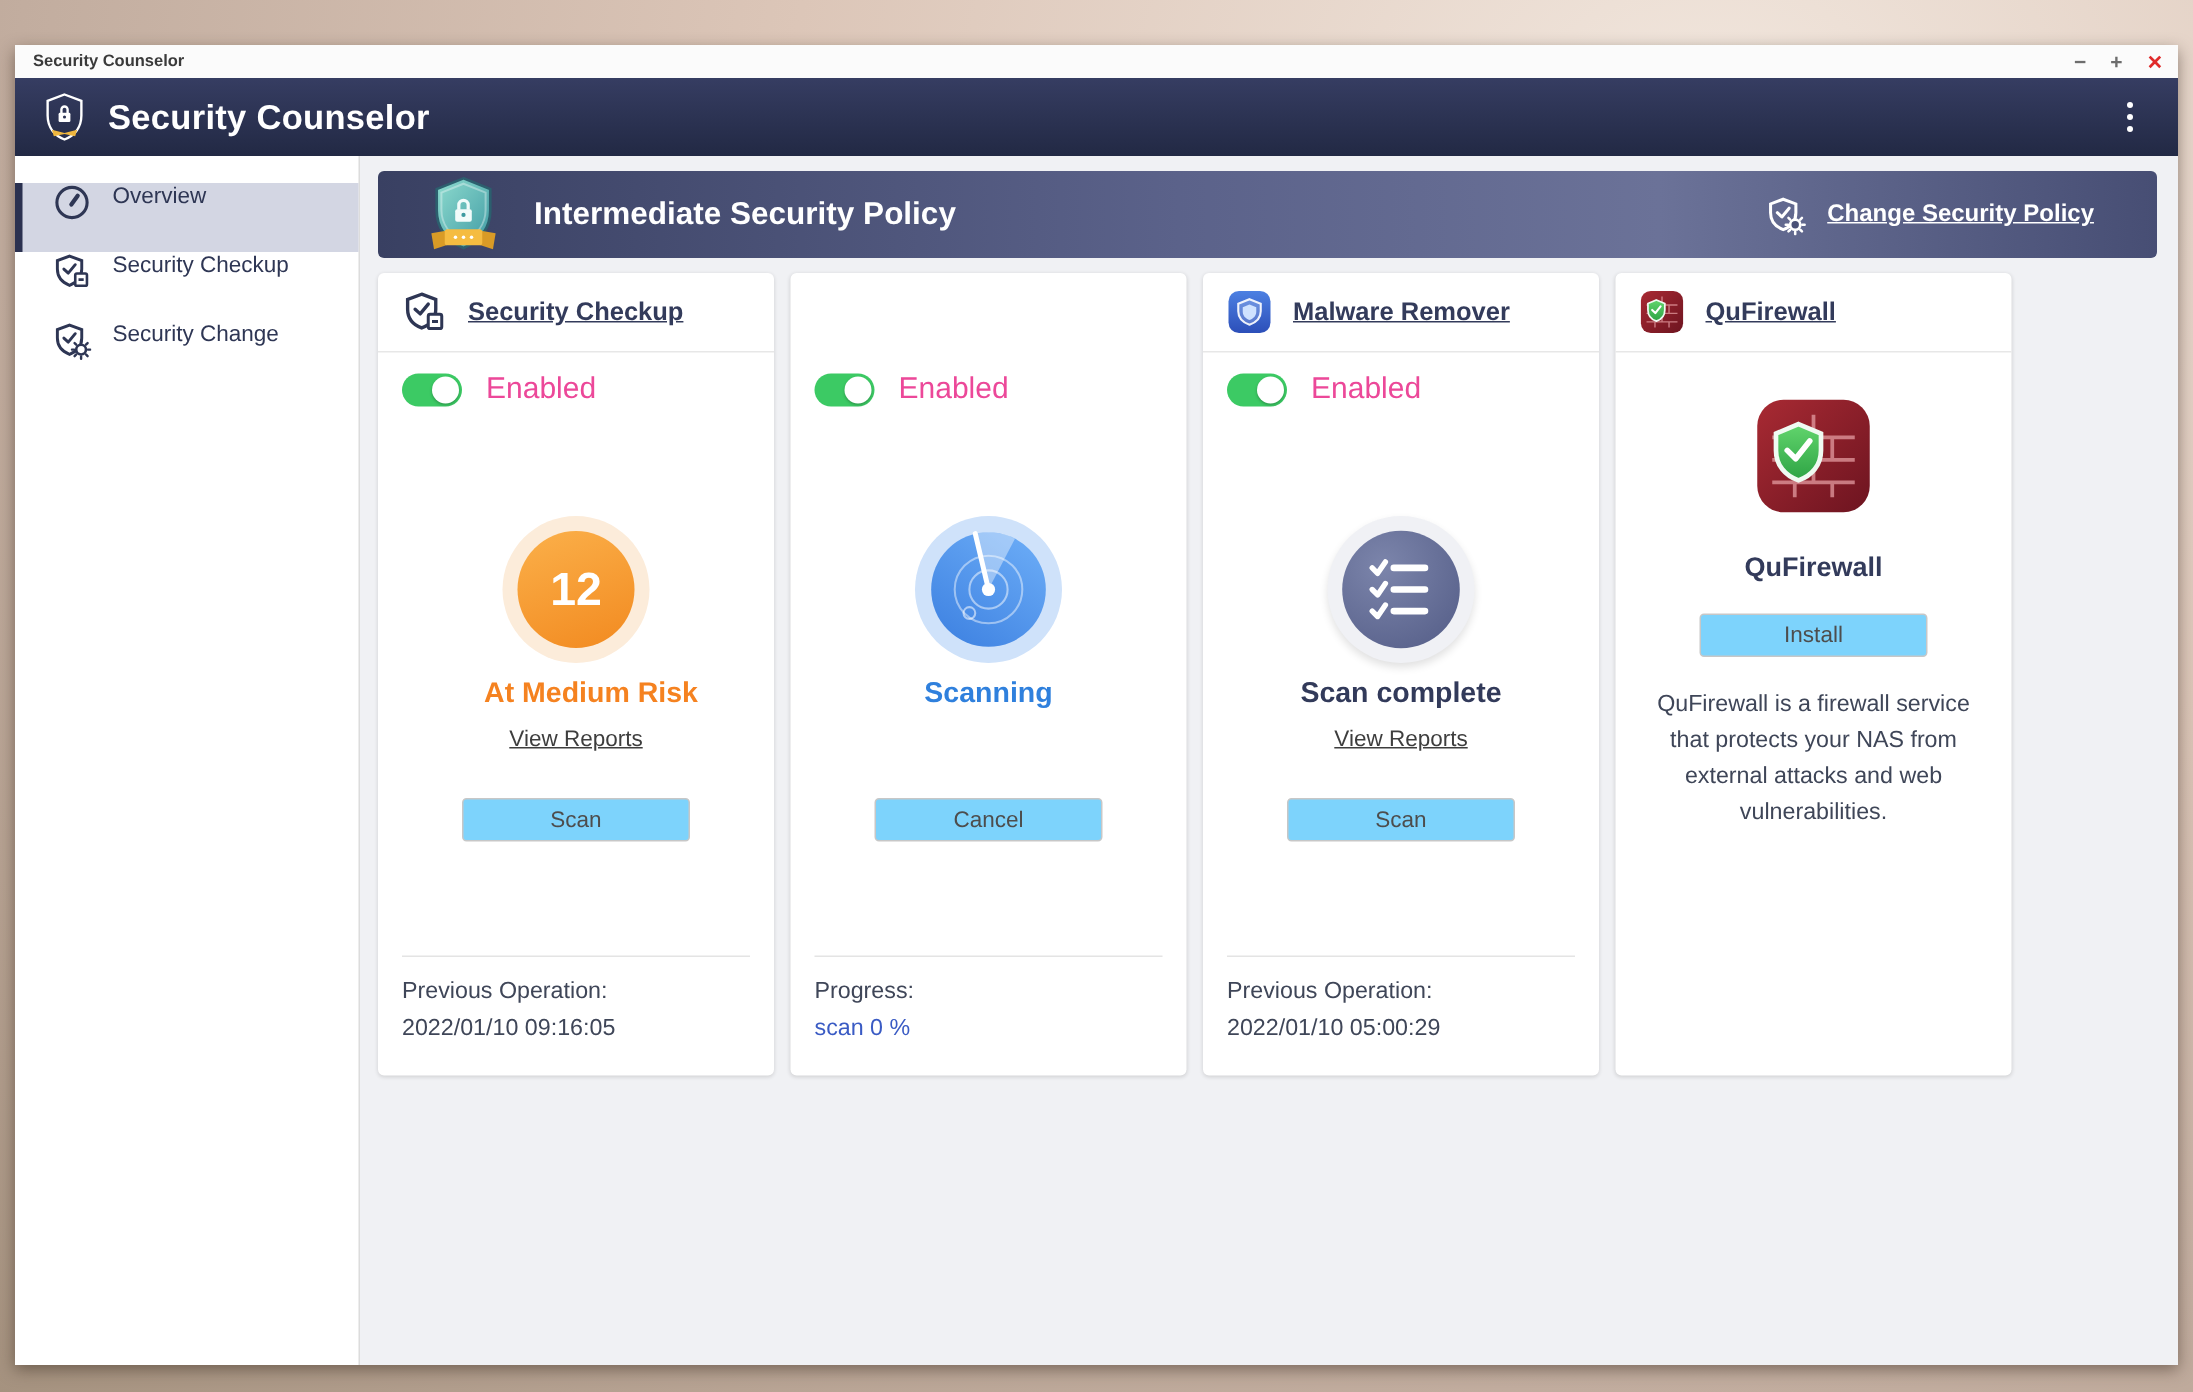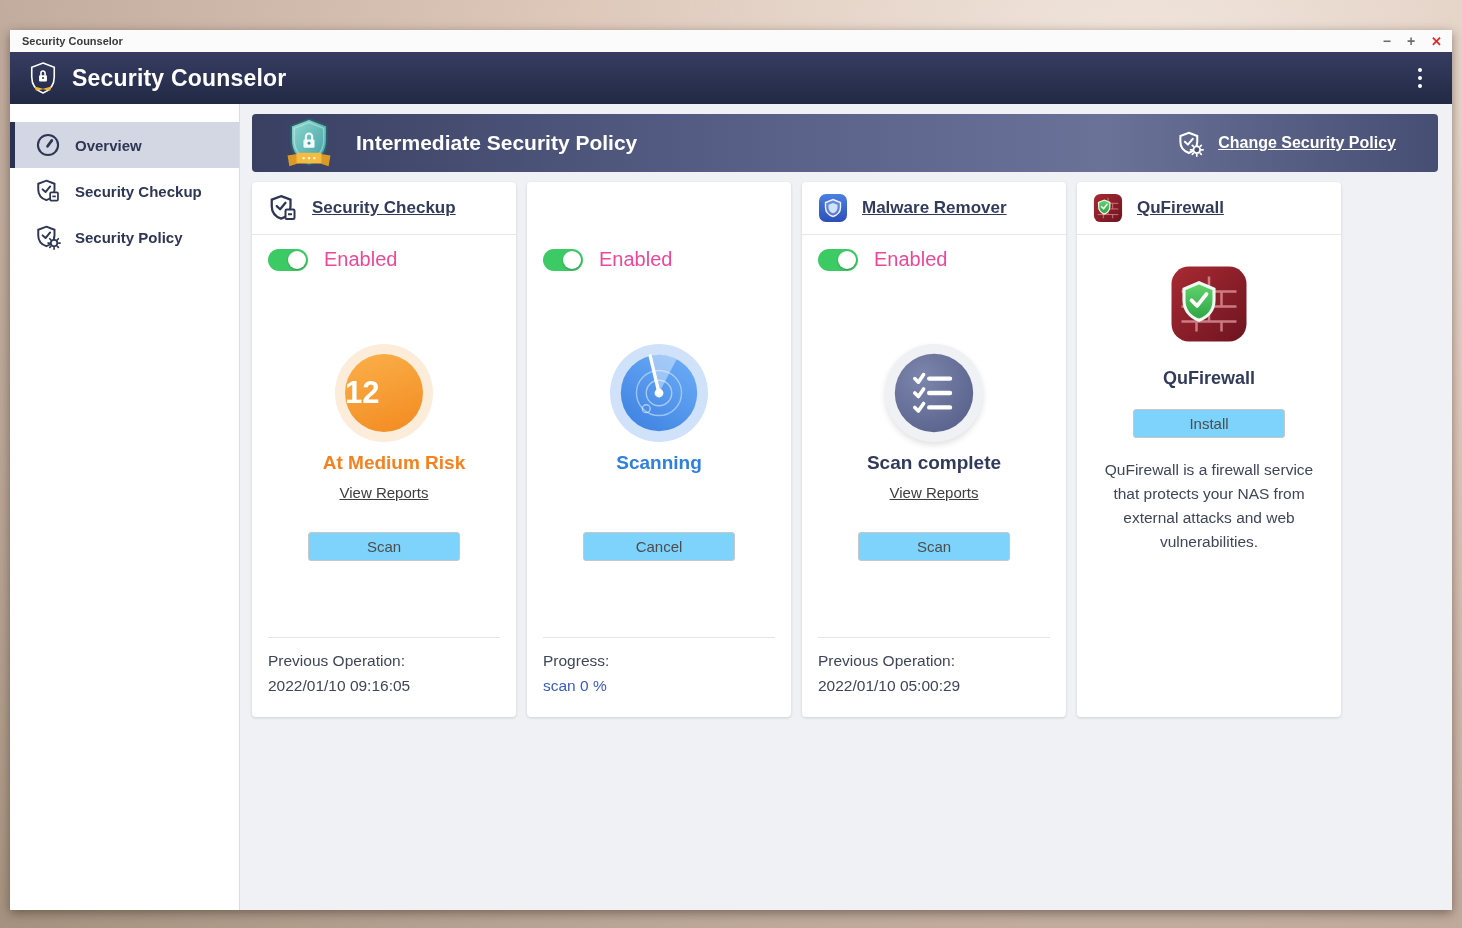--- a/index.html
+++ b/index.html
@@ -21,21 +21,21 @@
   .win-ctrl.close { color:#e02a2a; font-size:13px; }
   
   .appbar { height:52px; flex:0 0 auto; background:linear-gradient(#363d62, #222944); display:flex; align-items:center; padding:0 24px 0 18px; }
   .appbar-shield { width:30px; height:34px; margin-right:14px; }
   .appbar-title { color:#fff; font-size:23px; font-weight:600; letter-spacing:.2px; }
   .kebab { margin-left:auto; display:flex; flex-direction:column; gap:4px; cursor:pointer; padding:4px 6px; }
   .kebab i { width:4px; height:4px; border-radius:50%; background:#fff; display:block; }
   
   .main { flex:1; display:flex; min-height:0; }
   .sidebar { width:230px; flex:0 0 auto; background:#fff; border-right:1px solid #dcdcdc; padding-top:18px; }
-  .side-item { height:46px; display:flex; align-items:center; gap:14px; padding-left:20px; border-left:5px solid transparent; color:#2e3654; font-size:15px; font-weight:700; cursor:pointer; }
+  .side-item { height:46px; display:flex; gap:14px; padding-left:20px; border-left:5px solid transparent; color:#2e3654; font-size:15px; font-weight:400; cursor:pointer; }
   .side-item.selected { background:#d3d6e3; border-left-color:#2b3150; }
   .side-item svg { flex:0 0 auto; }
   
   .content { flex:1; background:#f0f1f4; padding:10px 0 0 12px; overflow:hidden; }
   .banner {
     width:1186px; height:58px; border-radius:4px;
     background:linear-gradient(90deg, #394062 0%, #5b628a 45%, #6b7298 72%, #474e74 100%);
     display:flex; align-items:center;
   }
   .banner-shield { width:50px; height:54px; margin-left:32px; }
@@ -47,21 +47,21 @@
   .card { width:264px; height:535px; background:#fff; border-radius:4px; box-shadow:0 1px 3px rgba(0,0,0,.14); position:relative; }
   .card-head { position:absolute; top:0; left:0; right:0; height:53px; display:flex; align-items:center; gap:14px; padding:0 16px; border-bottom:1px solid #e7e7e7; }
   .card-title { font-size:17px; font-weight:700; color:#333b5b; text-decoration:underline; cursor:pointer; }
   .toggle-row { position:absolute; top:66px; left:16px; display:flex; align-items:center; gap:16px; }
   .toggle { width:40px; height:22px; border-radius:11px; background:#3cca64; position:relative; cursor:pointer; }
   .toggle-knob { position:absolute; right:2px; top:2px; width:18px; height:18px; border-radius:50%; background:#fff; box-shadow:0 1px 2px rgba(0,0,0,.25); }
   .toggle-label { font-size:20px; color:#ec4899; }
   .halo { position:absolute; top:162px; left:50%; transform:translateX(-50%); width:98px; height:98px; border-radius:50%; display:flex; align-items:center; justify-content:center; }
   .halo.orange { background:#fcecda; }
   .halo.slate { background:#f0f1f5; box-shadow:0 3px 6px rgba(0,0,0,.12); }
-  .big-circle { width:78px; height:78px; border-radius:50%; display:flex; align-items:center; }
+  .big-circle { width:78px; height:78px; border-radius:50%; display:flex; align-items:center; justify-content:center; }
   .big-circle.orange { background:linear-gradient(160deg, #fbb04a 0%, #f28a20 100%); color:#fff; font-size:31px; font-weight:700; }
   .status { position:absolute; top:270px; width:100%; text-align:center; font-size:19px; font-weight:700; }
   .status.orange { color:#f58220;padding-left:20px; }
   .status.blue { color:#2f80dd; }
   .status.navy { color:#323a5a; }
   .view-link { position:absolute; top:302px; width:100%; text-align:center; font-size:15px; color:#3e3e3e; text-decoration:underline; cursor:pointer; }
   .card-btn { position:absolute; top:350px; left:50%; transform:translateX(-50%); width:152px; height:29px; background:#7dd3fc; border:1px solid #c7c7c7; border-radius:3px; font-size:15px; color:#4d4d4d; font-family:"Liberation Sans", sans-serif; cursor:pointer; }
   .foot-divider { position:absolute; top:455px; left:16px; right:16px; border-top:1px solid #e4e4e4; }
   .foot-label { position:absolute; top:470px; left:16px; font-size:15.5px; color:#3f4658; }
   .foot-value { position:absolute; top:495px; left:16px; font-size:15.5px; color:#3f4658; }
@@ -159,21 +159,21 @@
       </div>
       <div class="side-item">
         <svg width="26" height="26" viewBox="0 0 24 24">
           <path d="M10.5 2.5 L18 5.3 V10.5 C18 15.5 15 18.8 10.5 20.5 C6 18.8 3 15.5 3 10.5 V5.3 Z" fill="none" stroke="#2e3654" stroke-width="1.8"></path>
           <path d="M7 10.5 L9.7 13 L14 7.8" fill="none" stroke="#2e3654" stroke-width="1.8" stroke-linecap="round" stroke-linejoin="round"></path>
           <circle cx="17.6" cy="17.6" r="3" fill="#fff" stroke="#2e3654" stroke-width="1.6"></circle>
           <g stroke="#2e3654" stroke-width="1.5" stroke-linecap="round">
             <path d="M17.6 13.4 v-1.4 M17.6 21.8 v1.4 M13.4 17.6 h-1.4 M21.8 17.6 h1.4 M14.6 14.6 l-1 -1 M20.6 20.6 l1 1 M14.6 20.6 l-1 1 M20.6 14.6 l1 -1"></path>
           </g>
         </svg>
-        <span>Security Policy</span>
+        <span>Security Change</span>
       </div>
     </div>
 
     <div class="content">
 
       <div class="banner">
         <svg class="banner-shield" viewBox="0 0 56 60">
           <path d="M28 3 L48 11 V27 C48 41 39 50 28 55 C17 50 8 41 8 27 V11 Z" fill="url(#gradTeal)" stroke="#2c5f6e" stroke-width="2"></path>
           <path d="M28 7 L44.5 13.7 V26.5 C44.5 38 37 46 28 50.5 C19 46 11.5 38 11.5 26.5 V13.7 Z" fill="none" stroke="rgba(255,255,255,.35)" stroke-width="1.5"></path>
           <path d="M24.5 26.5 v-3.6 a3.5 3.5 0 0 1 7 0 V26.5" fill="none" stroke="#f2fbfa" stroke-width="2.4"></path>

